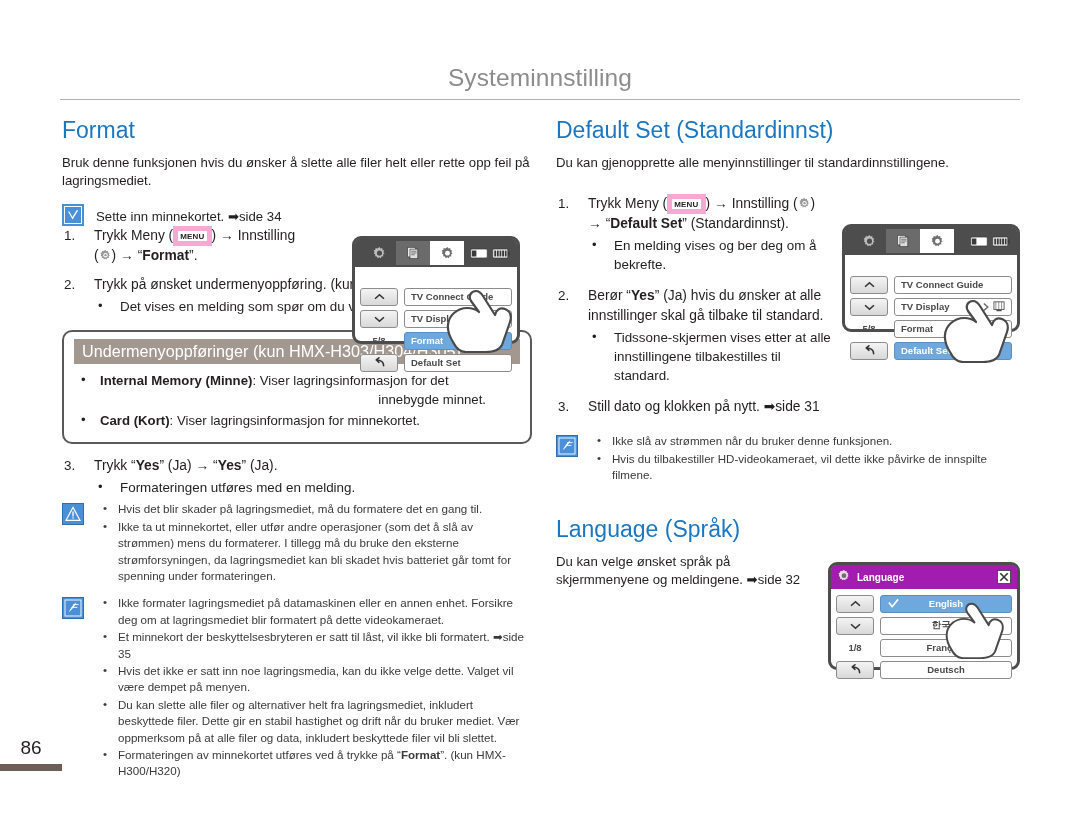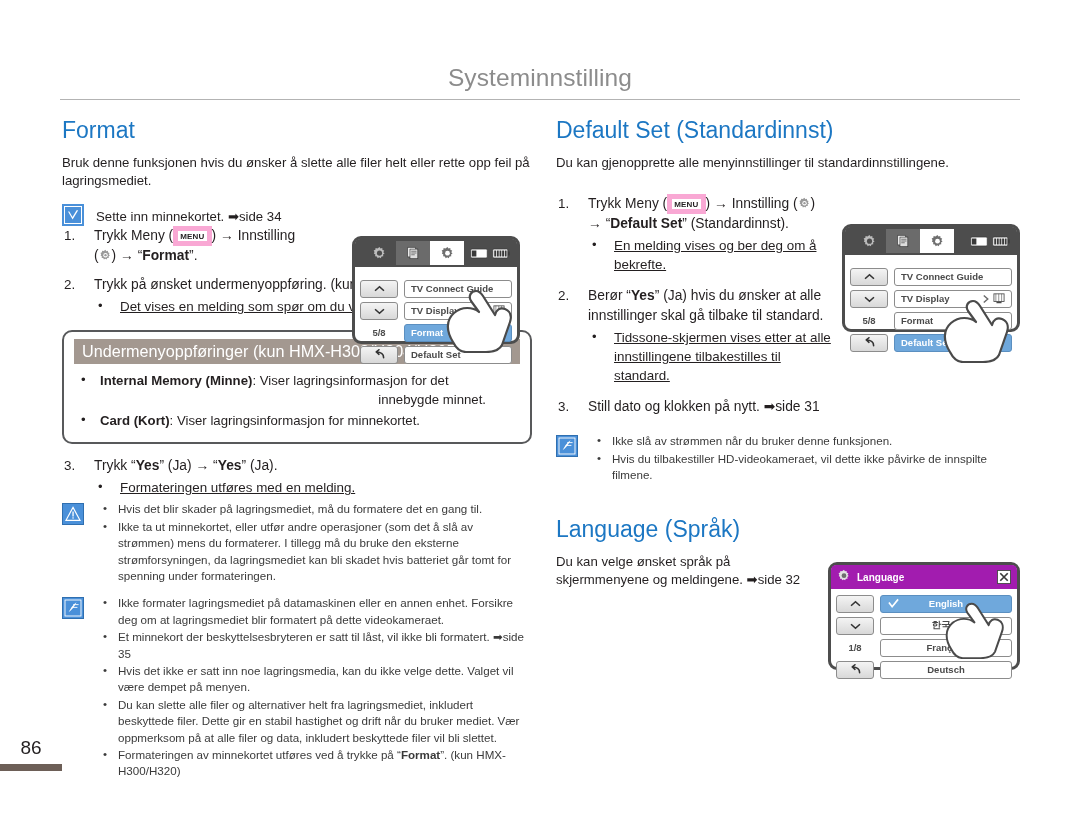--- a/index.html
+++ b/index.html
@@ -142,21 +142,20 @@
     position: absolute;
     left: 2px;
     top: 0;
     font-size: 13.4px;
     color: #231f20;
   }
   ul.subs {
     margin: 2px 0 0 0;
     padding: 0;
     list-style: none;
-    text-decoration: underline;
   }
   ul.subs > li {
     position: relative;
     padding-left: 26px;
     font-size: 13.4px;
     line-height: 19px;
   }
   ul.subs > li::before {
     content: "\2022";
     position: absolute;
@@ -272,21 +271,21 @@
   }
   .lcd-tab {
     width: 34px; height: 24px;
     display: flex; align-items: center; justify-content: center;
     box-sizing: border-box;
   }
   .lcd-tab.sel { background: #ffffff; }
   .lcd-tab.mid { background: #6b6b6b; }
   .lcd-spacer { flex: 1; }
   .lcd-body {
-    padding: 12px 5px 5px 5px;
+    padding: 20px 5px 5px 5px;
     box-sizing: border-box;
   }
   .lcd-row {
     display: flex;
     align-items: center;
     margin-bottom: 3px;
     height: 19px;
   }
   .lcd-side {
     width: 38px;

